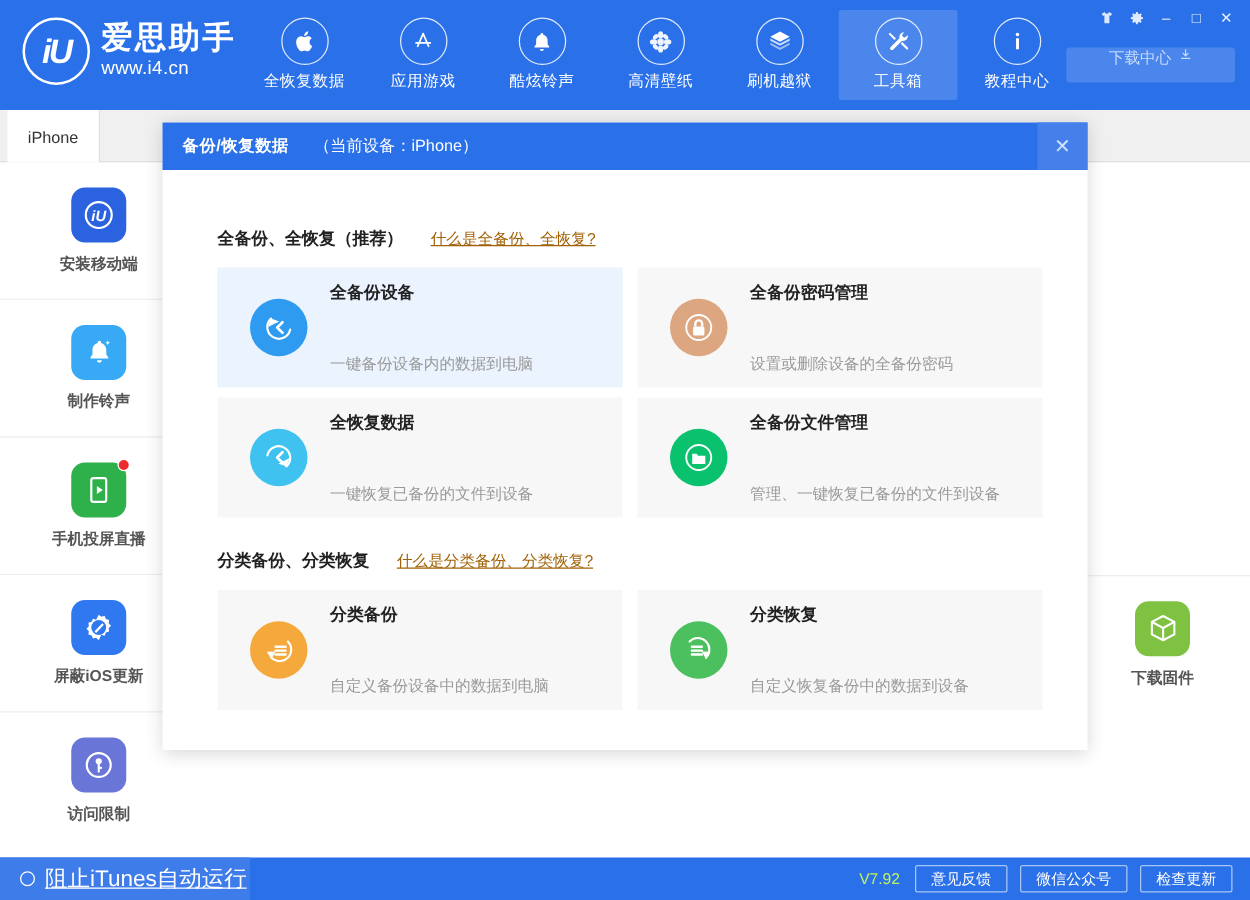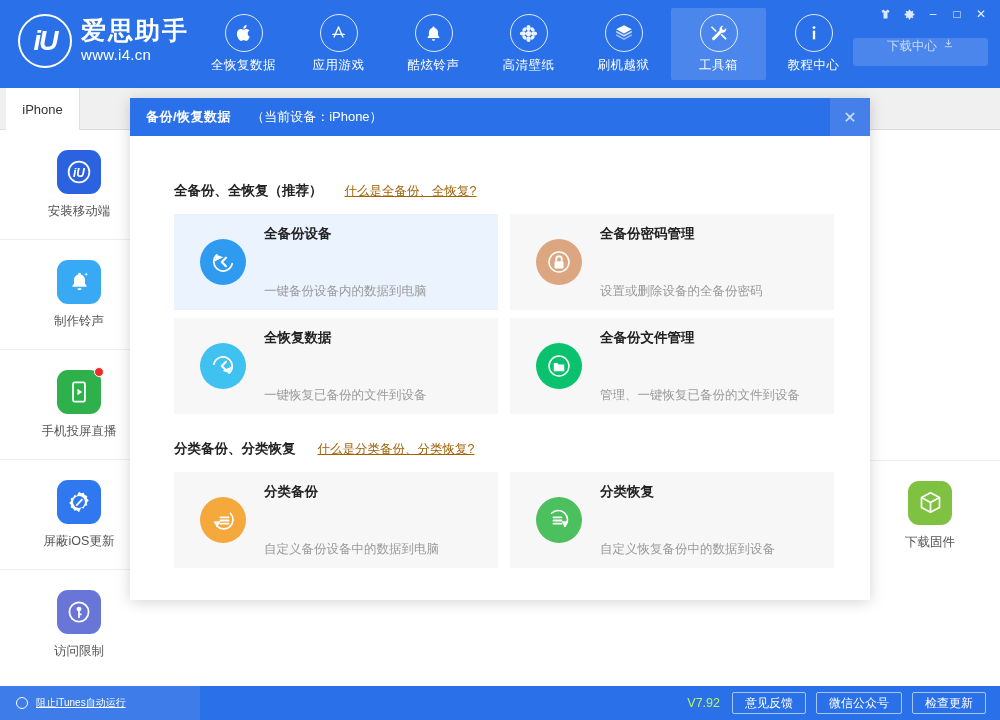--- a/index.html
+++ b/index.html
@@ -78,21 +78,21 @@
   .rcol { position:absolute; right:0; top:0; width:140px; }
   .tool {
     height:110px; display:flex; flex-direction:column; align-items:center;
     justify-content:center; gap:9px; cursor:pointer;
     border-bottom:1px solid #eee; position:relative;
   }
   .tool-ico {
     width:44px; height:44px; border-radius:11px; position:relative;
     display:flex; align-items:center; justify-content:center; color:#fff;
   }
-  .tool-label { font-size:12.5px; color:#555; }
+  .tool-label { font-size:12.5px; color:#555;font-weight:bold; }
   .dot {
     position:absolute; right:-3px; top:-3px; width:10px; height:10px;
     border-radius:50%; background:#f02b2b; border:1.5px solid #fff;
   }
 
   
   .modal {
     position:absolute; left:130px; top:98px; width:740px; height:502px;
     background:#fff; box-shadow:0 2px 14px rgba(0,0,0,.17);
   }
@@ -136,21 +136,21 @@
   }
   .status-left {
     width:200px; height:34px; background:#3d7ce9; display:flex;
     align-items:center; gap:8px; padding-left:16px; cursor:pointer;
   }
   .radio {
     width:12px; height:12px; border-radius:50%;
     border:1.5px solid #fff; flex:none;
   }
   .status-left span {
-    color:#fff; font-size:10px; text-decoration:underline;
+    color:#fff; font-size:18px; text-decoration:underline;
   }
   .status-right {
     margin-left:auto; display:flex; align-items:center; gap:10px;
     padding-right:14px;
   }
   .ver { color:#bef264; font-size:12.5px; margin-right:2px; }
   .sbtn {
     height:22px; padding:0 12px; border:1px solid #a8c6f5; border-radius:2px;
     color:#fff; font-size:12px; display:flex; align-items:center;
     cursor:pointer; background:transparent;

